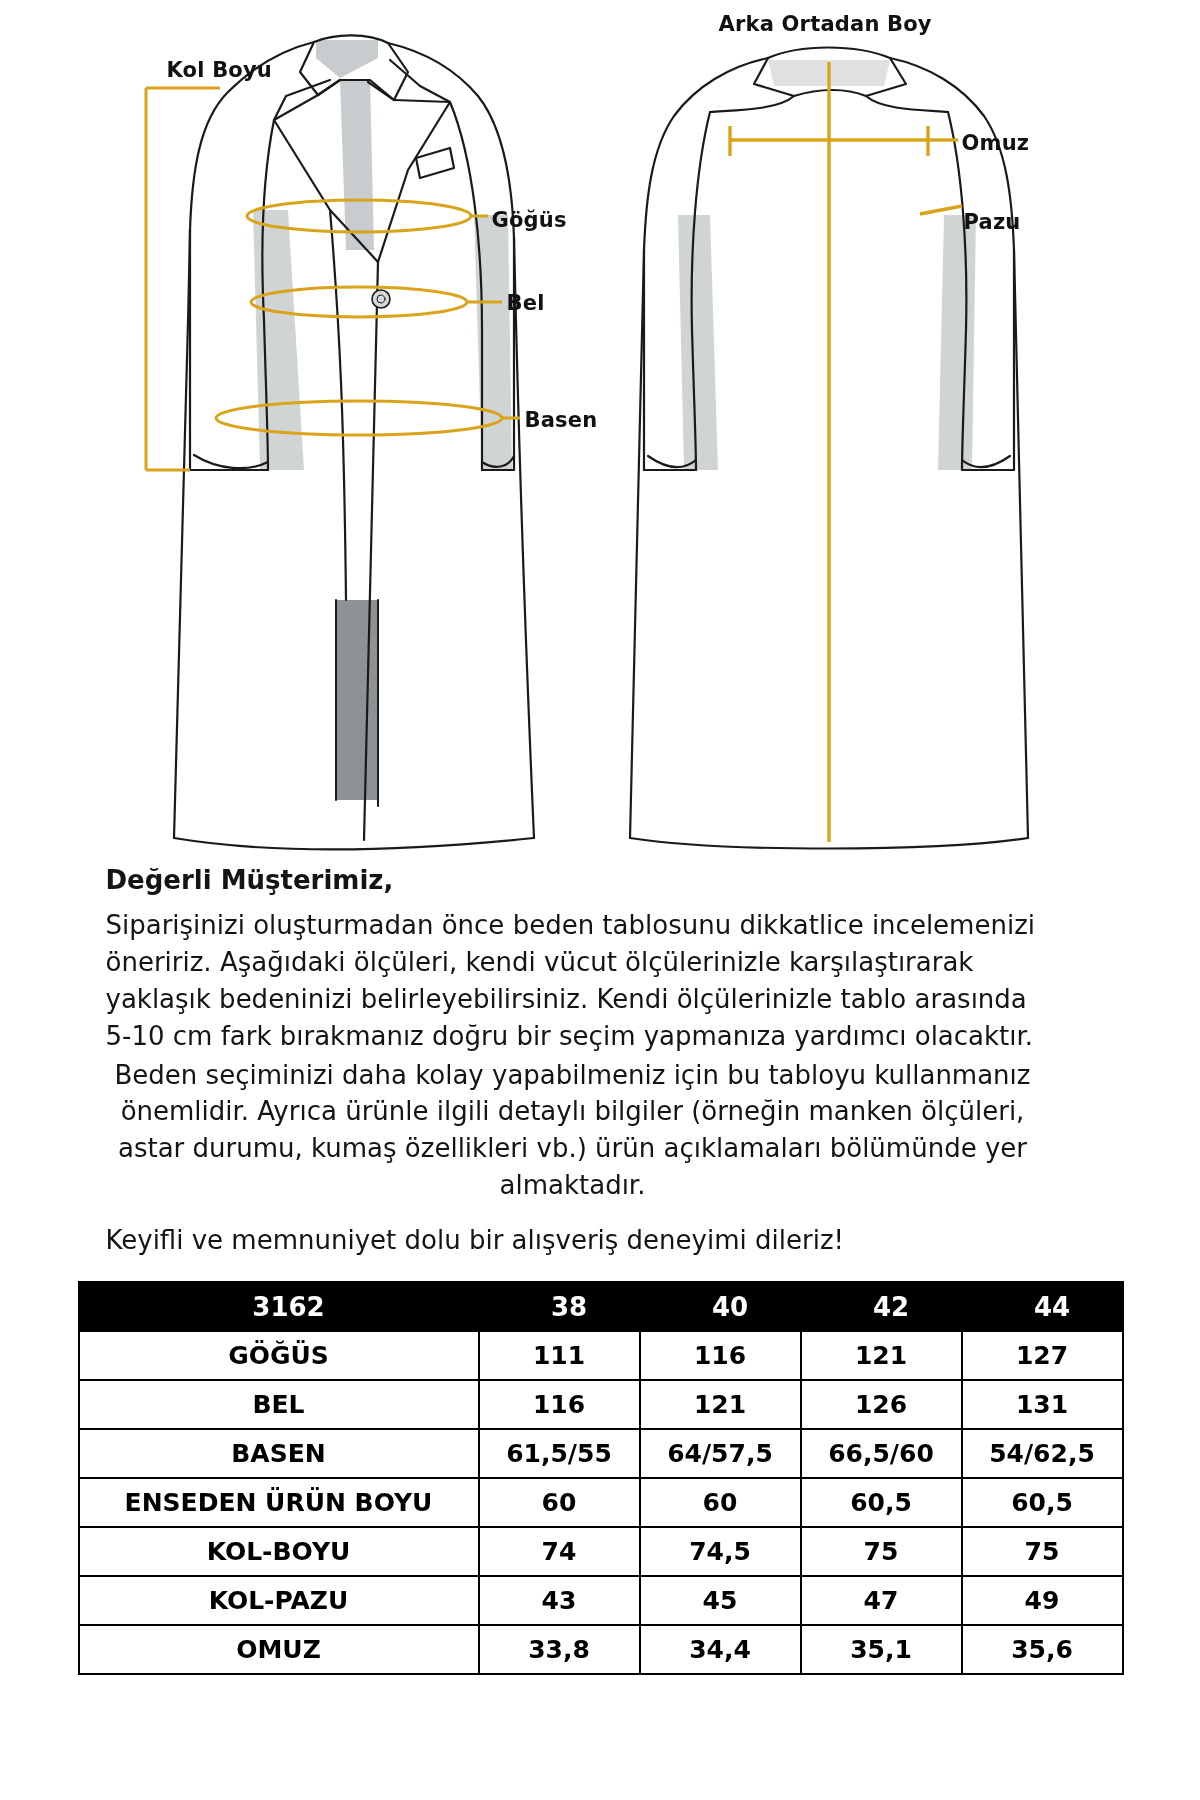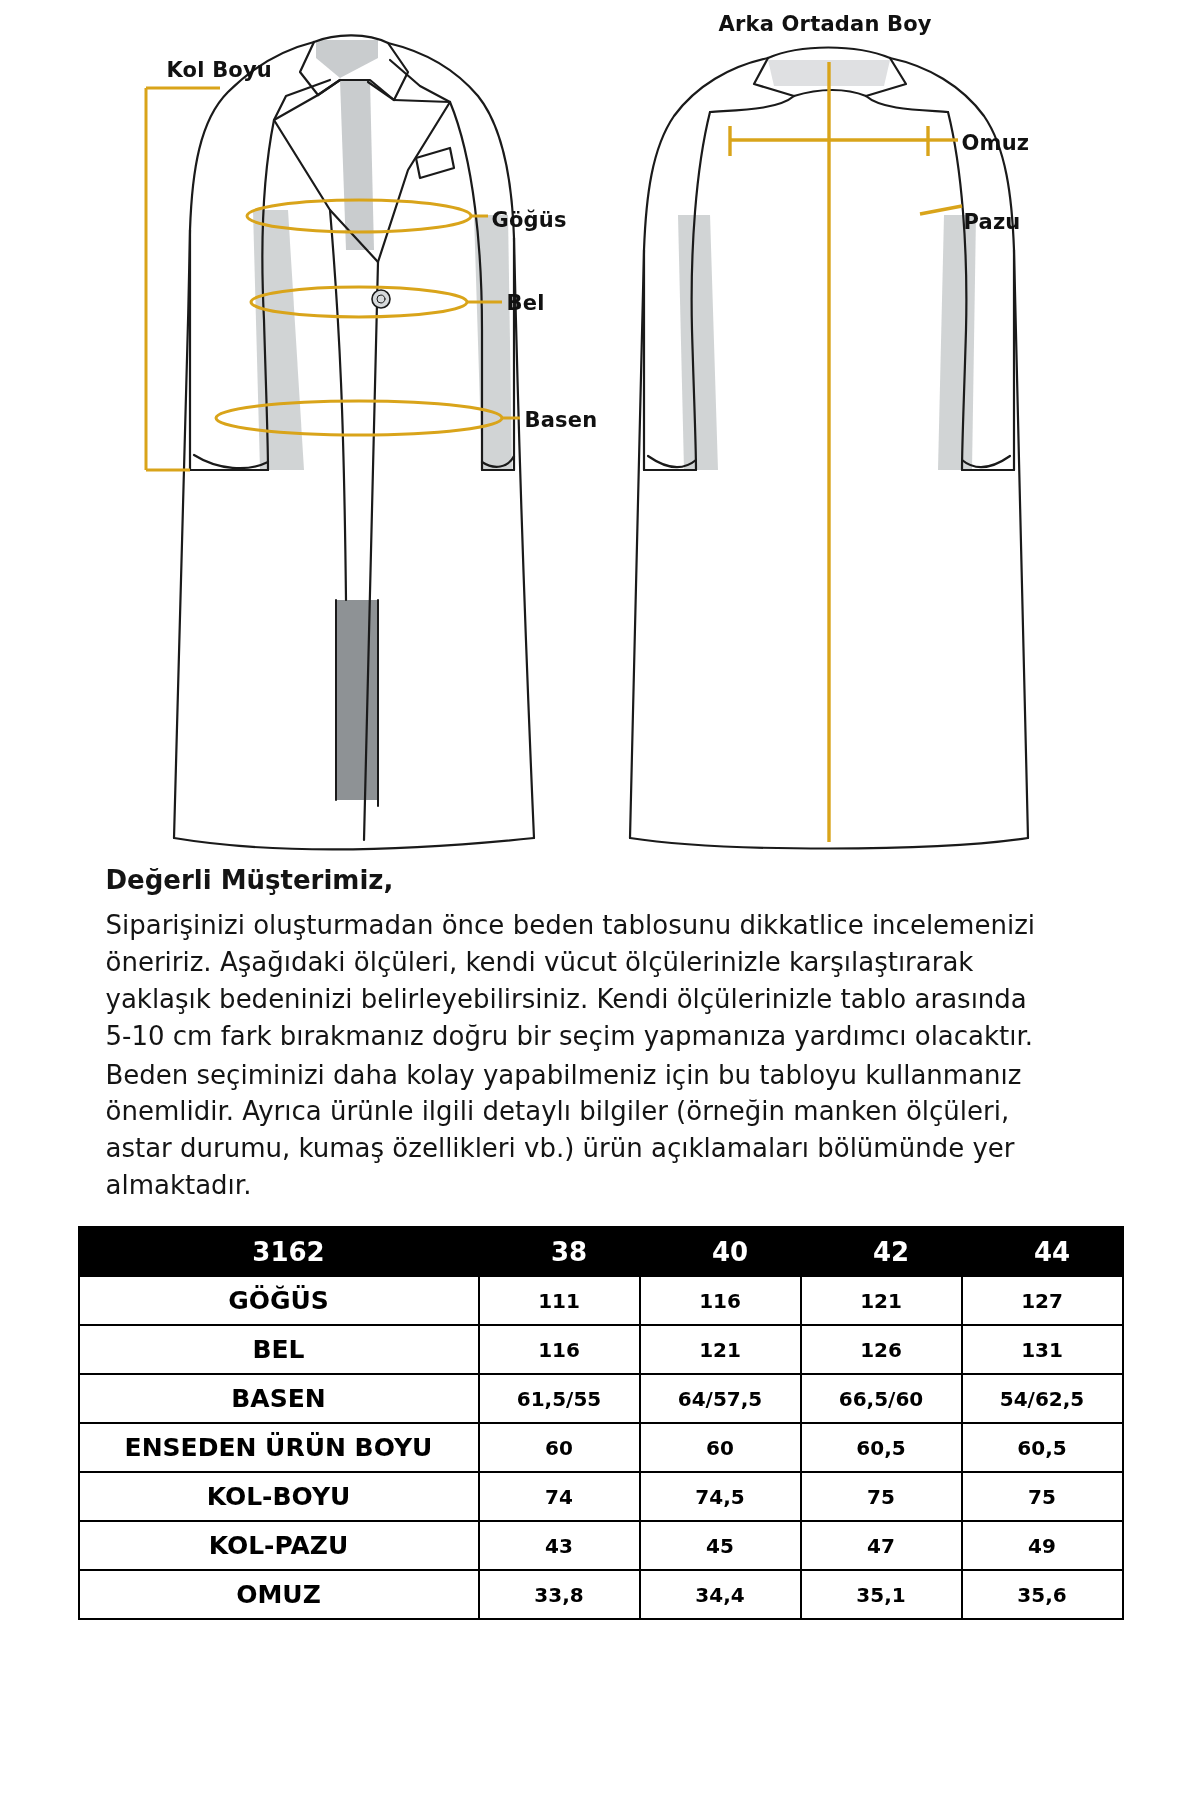--- a/index.html
+++ b/index.html
@@ -58,34 +58,34 @@
     margin: 0;
     font-size: 26px;
     line-height: 1.42;
     color: #141414;
   }
   .salutation {
     font-weight: 600;
     margin-bottom: 8px !important;
     font-size: 20px;
   }
-  .para-gap { margin-top: 2px !important; }
+  .para-gap { margin-top: 2px !important; text-align: center; }
   .closing { margin-top: 18px !important; }
 
   
   .size-table {
     border-collapse: collapse;
     width: 1045px;
     margin-top: 22px;
     table-layout: fixed;
   }
   .size-table th, .size-table td {
     border: 2px solid #000;
     text-align: center;
-    font-size: 20px;
+    font-size: 25px;
     font-weight: 700;
     height: 47px;
     padding: 0;
     color: #000;
     background: #fff;
   }
   .size-table thead th {
     background: #000;
     color: #fff;
     border-color: #000;
@@ -233,20 +233,21 @@
     <div class="diag-label" id="lbl-pazu">Pazu</div>
     <div class="diag-label" id="lbl-gogus">Göğüs</div>
     <div class="diag-label" id="lbl-bel">Bel</div>
     <div class="diag-label" id="lbl-basen">Basen</div>
   </div>
 
   <div class="text-block">
     <p class="salutation">Değerli Müşterimiz,</p>
     <p class="para">Siparişinizi oluşturmadan önce beden tablosunu dikkatlice incelemenizi öneririz. Aşağıdaki ölçüleri, kendi vücut ölçülerinizle karşılaştırarak yaklaşık bedeninizi belirleyebilirsiniz. Kendi ölçülerinizle tablo arasında 5-10 cm fark bırakmanız doğru bir seçim yapmanıza yardımcı olacaktır.</p>
     <p class="para para-gap">Beden seçiminizi daha kolay yapabilmeniz için bu tabloyu kullanmanız önemlidir. Ayrıca ürünle ilgili detaylı bilgiler (örneğin manken ölçüleri, astar durumu, kumaş özellikleri vb.) ürün açıklamaları bölümünde yer almaktadır.</p>
+    <p class="closing">Keyifli ve memnuniyet dolu bir alışveriş deneyimi dileriz!</p>
   </div>
 
   <table class="size-table">
     <colgroup>
       <col class="col-label">
       <col class="col-size">
       <col class="col-size">
       <col class="col-size">
       <col class="col-size">
     </colgroup>

